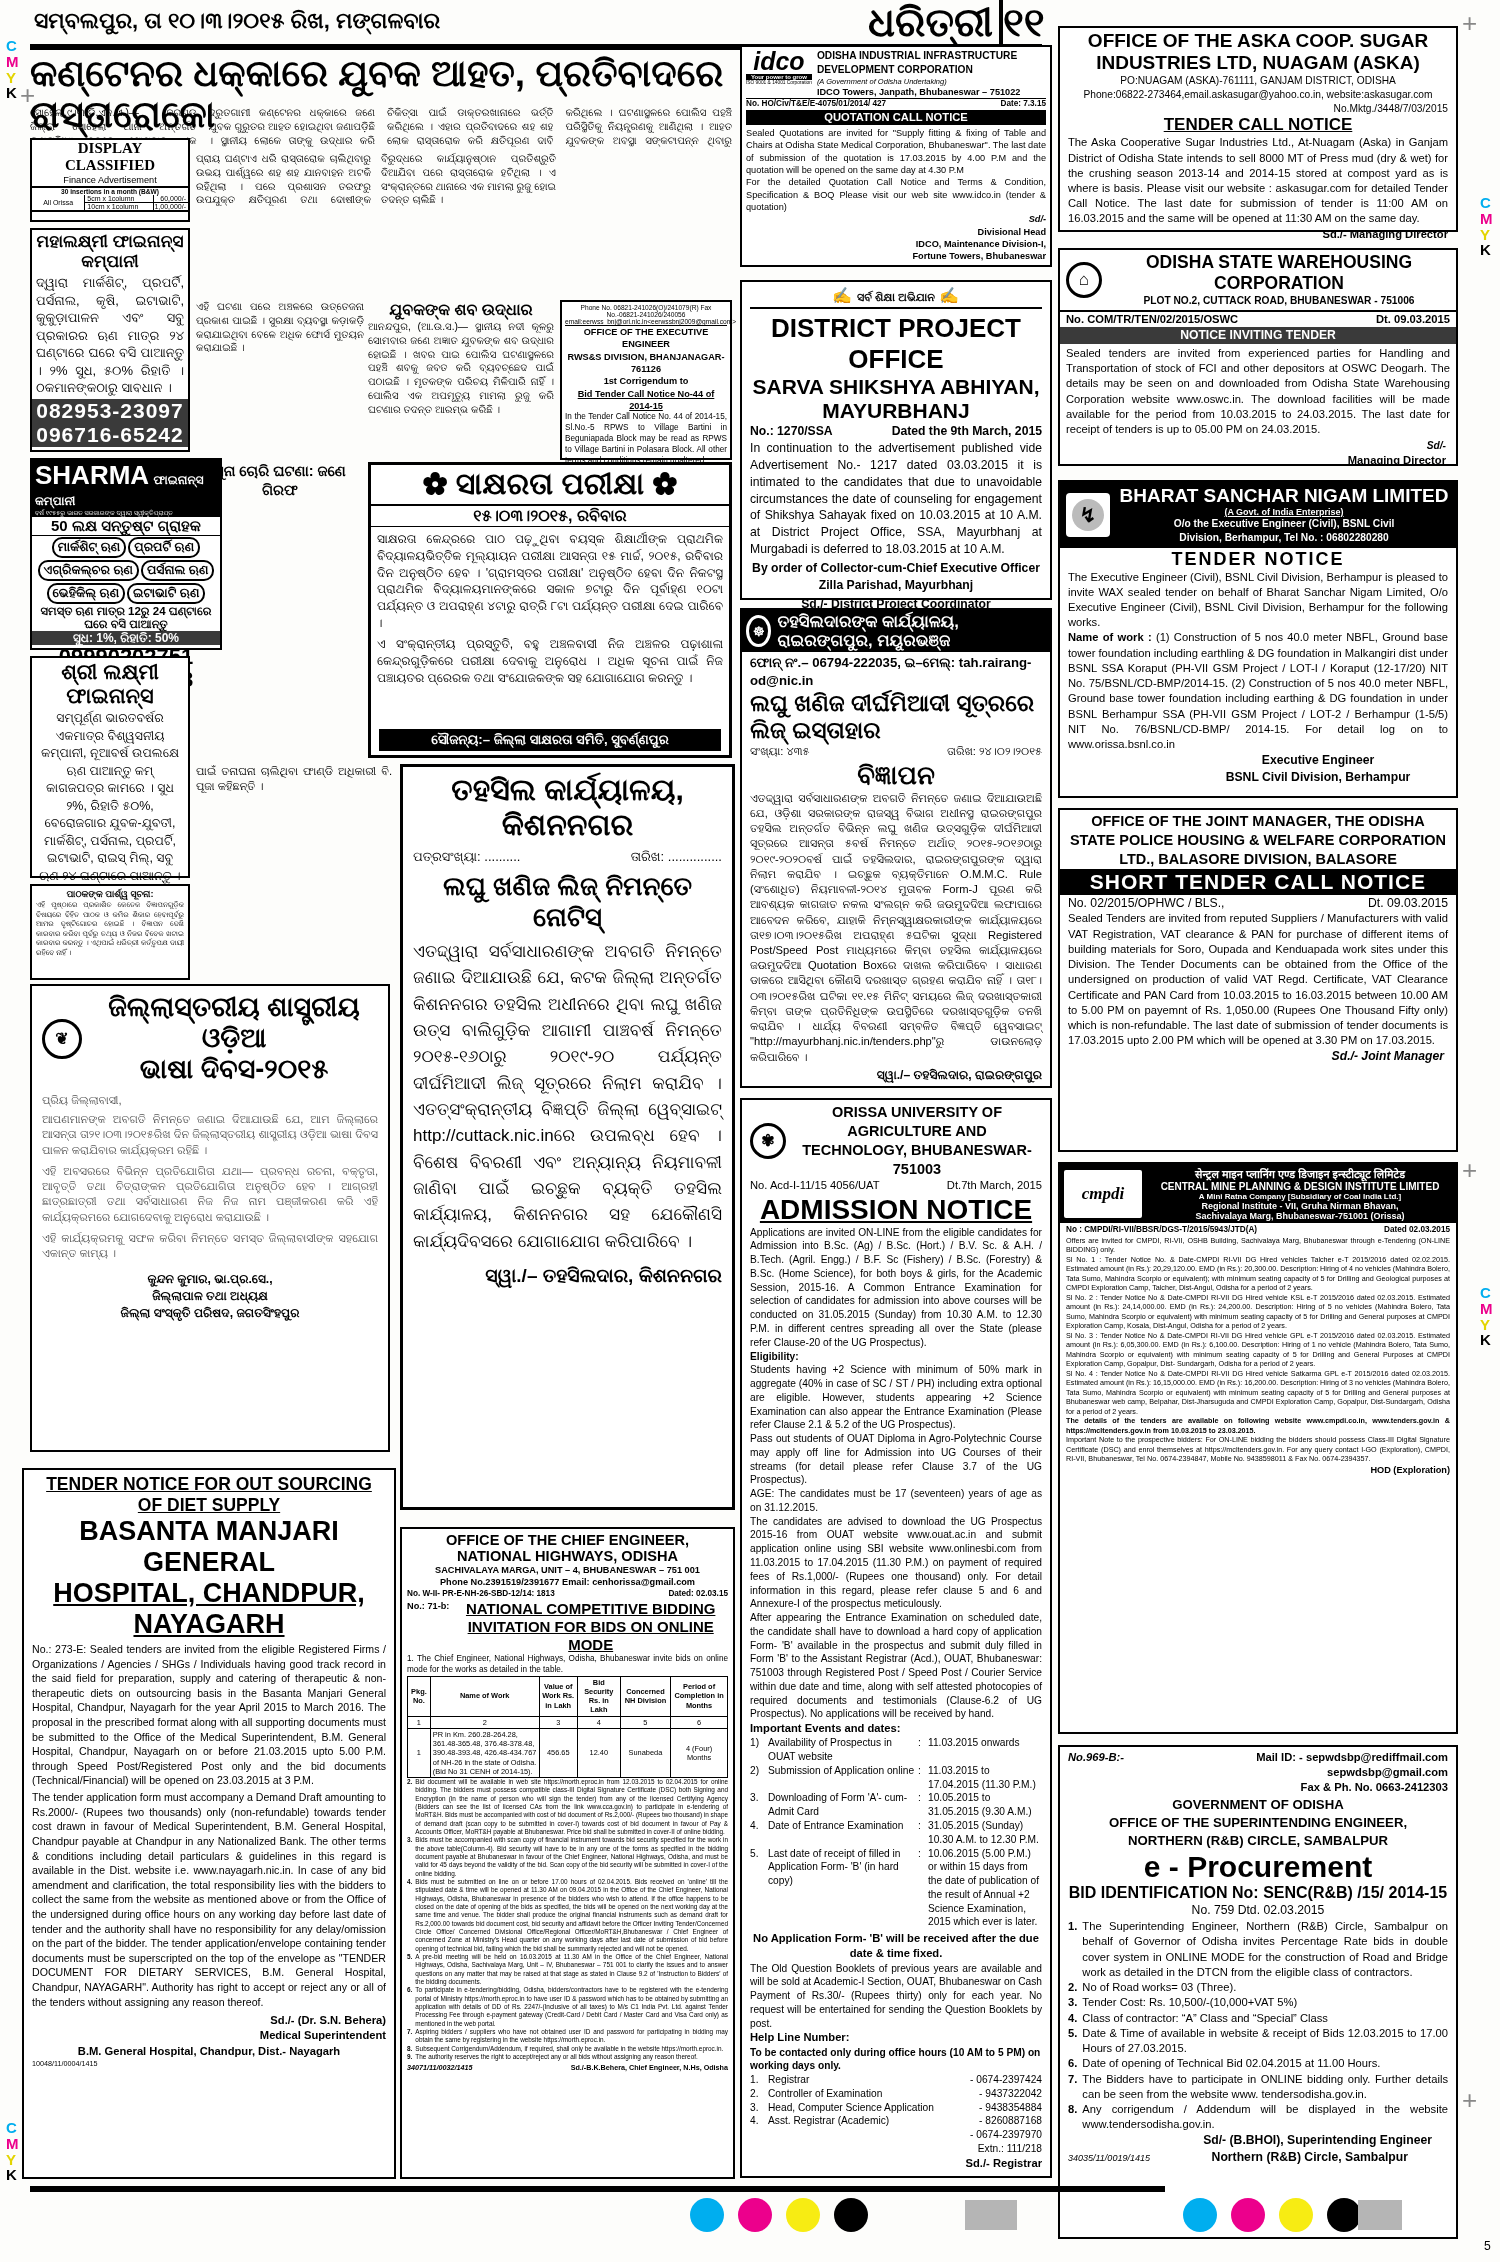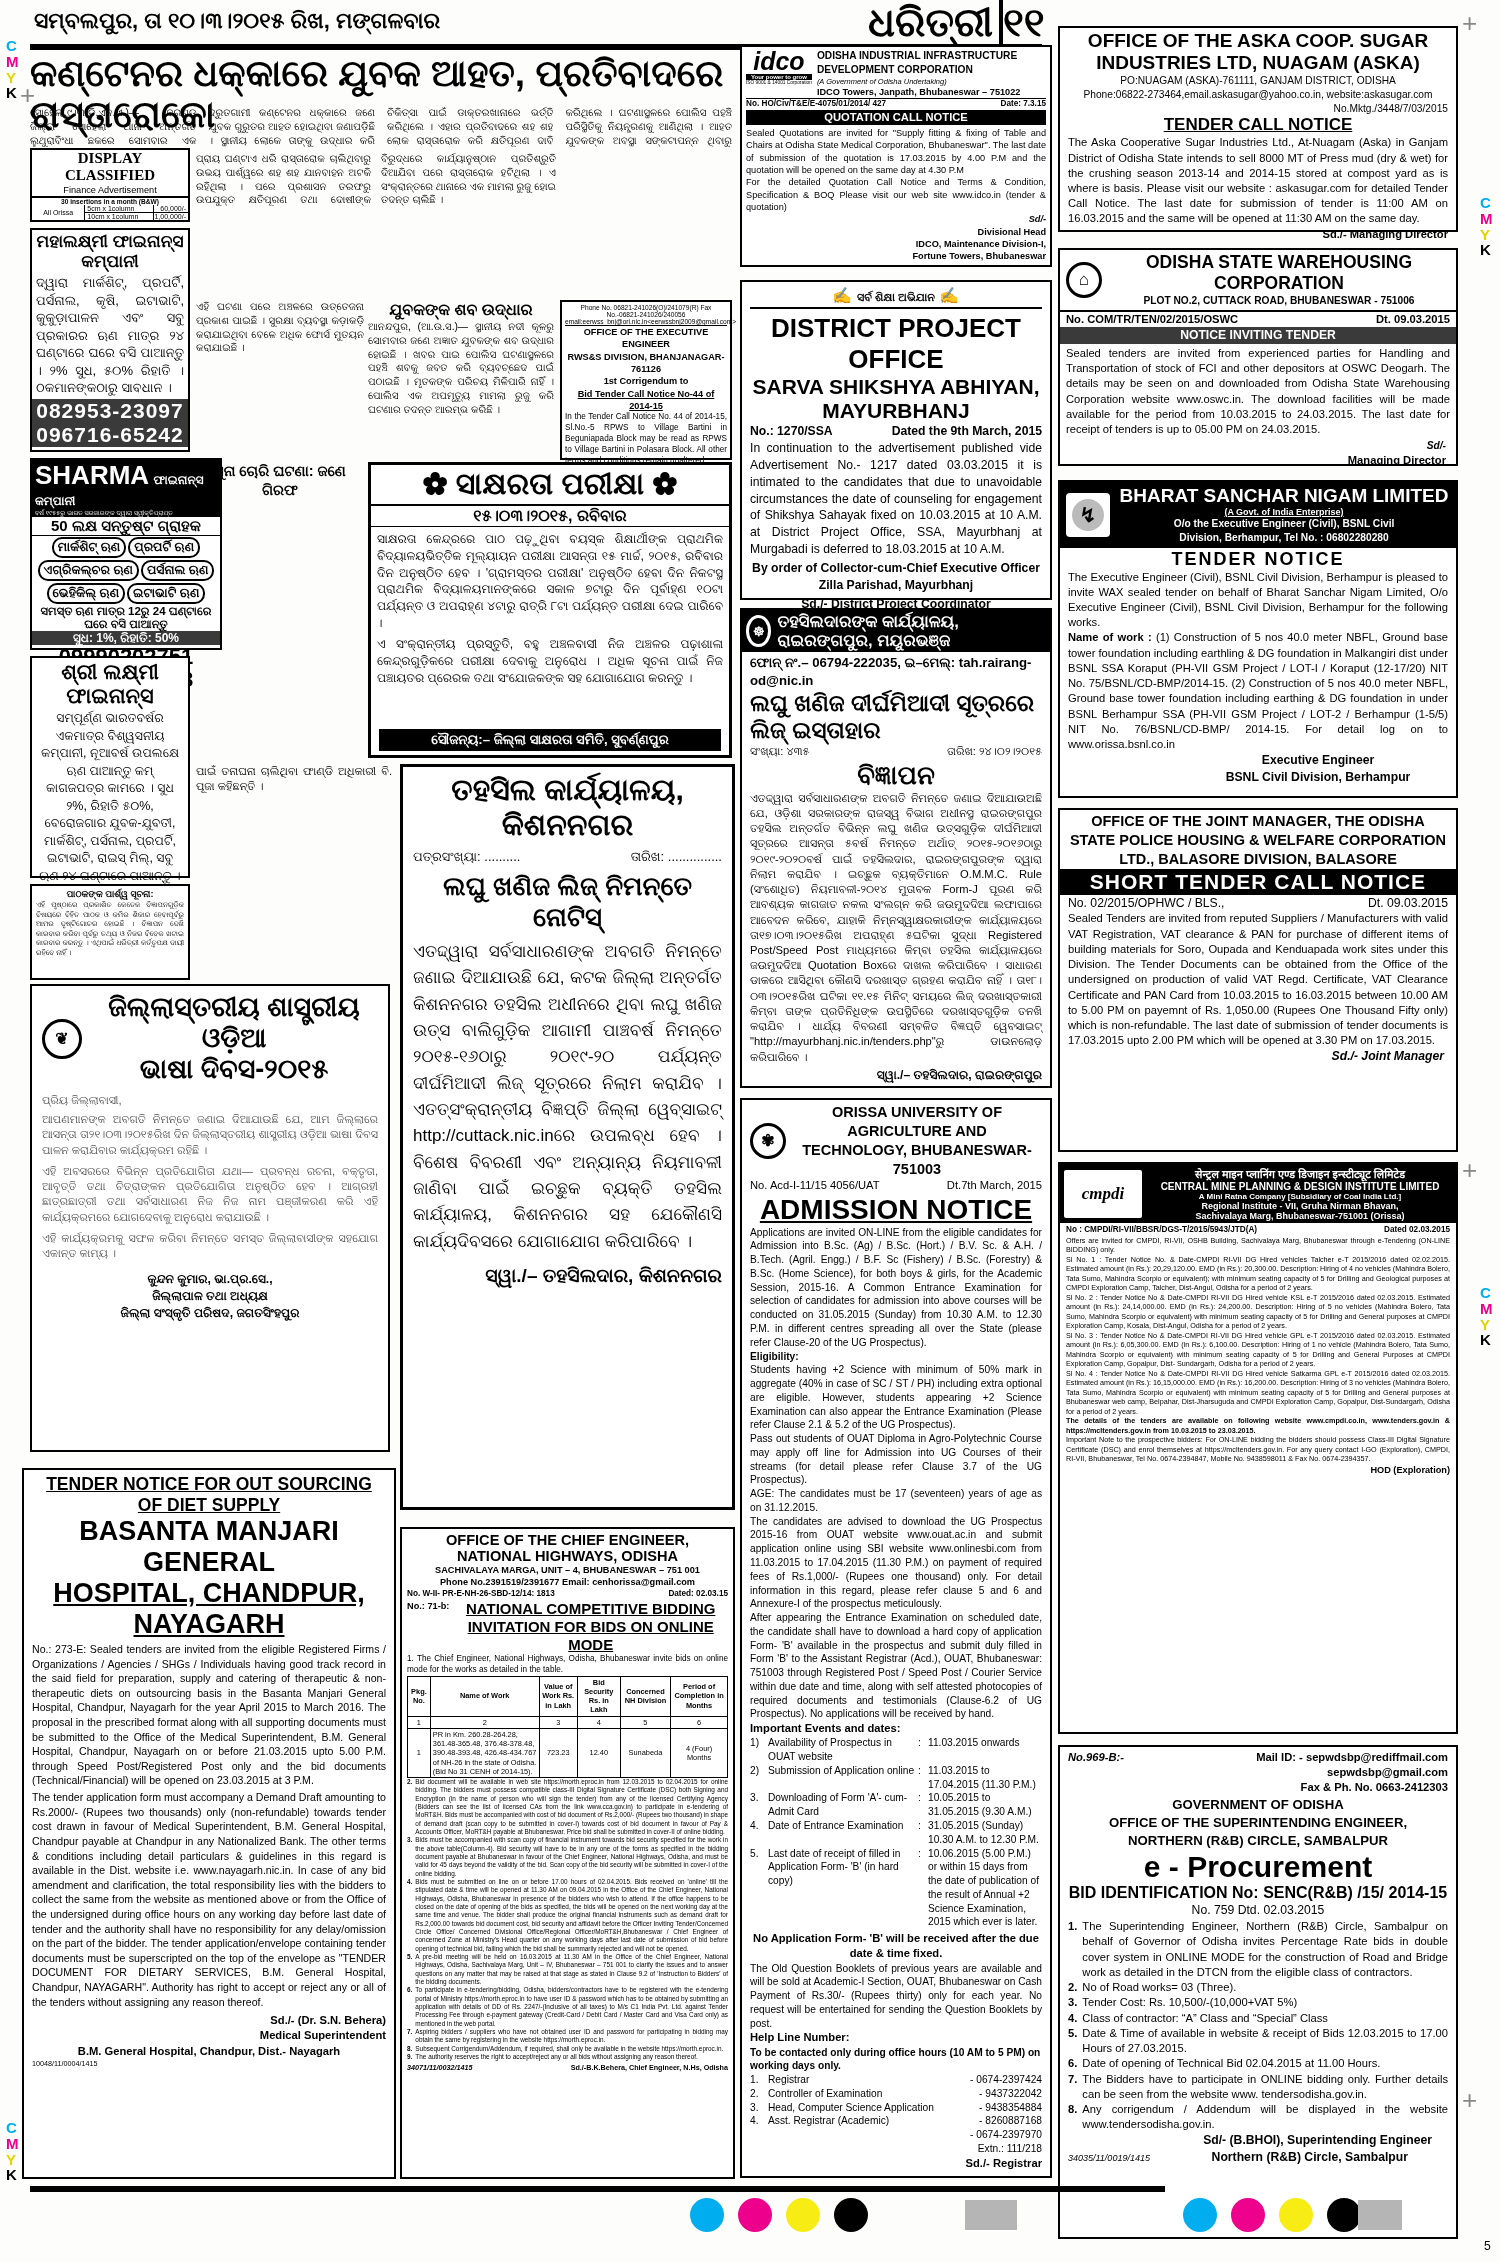--- a/index.html
+++ b/index.html
@@ -56,21 +56,21 @@
   <div class="abs b f22" style="left:34px;top:8px;">ସମ୍ବଲପୁର, ତା ୧୦।୩।୨୦୧୫ ରିଖ, ମଙ୍ଗଳବାର</div>
   <div class="abs" style="left:868px;top:0px;width:180px;">
     <span class="b" style="font-size:40px;">ଧରିତ୍ରୀ</span><span style="font-size:40px;font-weight:bold;border-left:4px solid #000;margin-left:6px;padding-left:0;">୧୧</span>
   </div>
   <div class="abs" style="left:30px;top:44px;width:1012px;height:6px;background:#000;"></div>
 
   <div class="abs b" style="left:30px;top:54px;width:702px;font-size:37px;line-height:1.1;">କଣ୍ଟେନର ଧକ୍କାରେ ଯୁବକ ଆହତ, ପ୍ରତିବାଦରେ ରାସ୍ତାରୋକୋ</div>
   <div class="abs cols4 j f10" style="left:30px;top:106px;width:702px;height:42px;overflow:hidden;">ସୋହେଲା,୯।୩(ଡି.ଏନ.ଏ.)— ବରଗଡ଼ ଜିଲ୍ଲା ସୋହେଲା ଥାନା ଅନ୍ତର୍ଗତ ଲୁଥୁରାବିଂଧା ଛକରେ ସୋମବାର ଏକ ଦ୍ରୁତଗାମୀ କଣ୍ଟେନର ଧକ୍କାରେ ଜଣେ ଯୁବକ ଗୁରୁତର ଆହତ ହୋଇଥିବା ଜଣାପଡ଼ିଛି । ସ୍ଥାନୀୟ ଲୋକେ ତାଙ୍କୁ ଉଦ୍ଧାର କରି ଚିକିତ୍ସା ପାଇଁ ଡାକ୍ତରଖାନାରେ ଭର୍ତ୍ତି କରିଥିଲେ । ଏହାର ପ୍ରତିବାଦରେ ଶହ ଶହ ଲୋକ ରାସ୍ତାରୋକ କରି କ୍ଷତିପୂରଣ ଦାବି କରିଥିଲେ । ଘଟଣାସ୍ଥଳରେ ପୋଲିସ ପହଞ୍ଚି ପରିସ୍ଥିତିକୁ ନିୟନ୍ତ୍ରଣକୁ ଆଣିଥିଲା । ଆହତ ଯୁବକଙ୍କ ଅବସ୍ଥା ସଙ୍କଟାପନ୍ନ ଥିବାରୁ ତାଙ୍କୁ ବୁର୍ଲା ବଡ଼ ମେଡ଼ିକାଲକୁ ସ୍ଥାନାନ୍ତର କରାଯାଇଛି । ଦୋଷୀ ଚାଳକଙ୍କ ବିରୁଦ୍ଧରେ କଠୋର କାର୍ଯ୍ୟାନୁଷ୍ଠାନ ଦାବି କରାଯାଇଛି ।</div>
   <div class="abs cols2 j f10" style="left:196px;top:152px;width:360px;height:146px;overflow:hidden;">ପ୍ରାୟ ଘଣ୍ଟାଏ ଧରି ରାସ୍ତାରୋକ ଚାଲିଥିବାରୁ ଉଭୟ ପାର୍ଶ୍ୱରେ ଶହ ଶହ ଯାନବାହନ ଅଟକି ରହିଥିଲା । ପରେ ପ୍ରଶାସନ ତରଫରୁ ଉପଯୁକ୍ତ କ୍ଷତିପୂରଣ ତଥା ଦୋଷୀଙ୍କ ବିରୁଦ୍ଧରେ କାର୍ଯ୍ୟାନୁଷ୍ଠାନ ପ୍ରତିଶ୍ରୁତି ଦିଆଯିବା ପରେ ରାସ୍ତାରୋକ ହଟିଥିଲା । ଏ ସଂକ୍ରାନ୍ତରେ ଥାନାରେ ଏକ ମାମଲା ରୁଜୁ ହୋଇ ତଦନ୍ତ ଚାଲିଛି ।</div>
 
-  <div class="abs box" style="left:30px;top:148px;width:160px;height:74px;">
+  <div class="abs box" style="left:30px;top:138px;width:160px;height:84px;">
     <div class="c b serif" style="font-size:15px;">DISPLAY CLASSIFIED</div>
     <div class="c f9">Finance Advertisement</div>
     <div style="border-top:2px solid #000;border-bottom:2px solid #000;">
       <div class="c b" style="font-size:6.6px;">30 insertions in a month (B&amp;W)</div>
       <div style="display:flex;font-size:7px;">
         <div style="width:34%;border-right:1px solid #000;display:flex;align-items:center;justify-content:center;">All Orissa</div>
         <div style="width:44%;border-right:1px solid #000;">
           <div style="border-bottom:1px solid #000;padding-left:2px;">5cm x 1column</div>
           <div style="padding-left:2px;">10cm x 1column</div>
         </div>
@@ -188,21 +188,21 @@
         <td class="c">1</td>
             <td class="c">2</td>
             <td class="c">3</td>
             <td class="c">4</td>
             <td class="c">5</td>
             <td class="c">6</td>
       </tr>
       <tr>
         <td class="c">1</td>
         <td>PR in Km. 260.28-264.28, 361.48-365.48, 376.48-378.48, 390.48-393.48, 426.48-434.767 of NH-26 in the state of Odisha. (Bid No 31 CENH of 2014-15).</td>
-        <td class="c">723.23</td>
+        <td class="c">456.65</td>
         <td class="c">12.40</td>
         <td class="c">Sunabeda</td>
         <td class="c">4 (Four) Months</td>
       </tr>
     </tbody>
       </table>
     <div class="j f6" style="display:flex;gap:3px;">
         <span class="b">2.</span>
         <span>Bid document will be available in web site https://morth.eproc.in from 12.03.2015 to 02.04.2015 for online bidding. The bidders must possess compatible class-III Digital Signature Certificate (DSC) both Signing and Encryption (in the name of person who will sign the tender) from any of the licensed Certifying Agency (Bidders can see the list of licensed CAs from the link www.cca.gov.in) to participate in e-tendering of MoRT&amp;H. Bids must be accompanied with cost of bid document of Rs.2,000/- (Rupees two thousand) in shape of demand draft (scan copy to be submitted in cover-I) towards cost of bid document in favour of Pay &amp; Accounts Officer, MoRT&amp;H payable at Bhubaneswar. Price bid shall be submitted in cover-II of online bidding.</span>
       </div>

